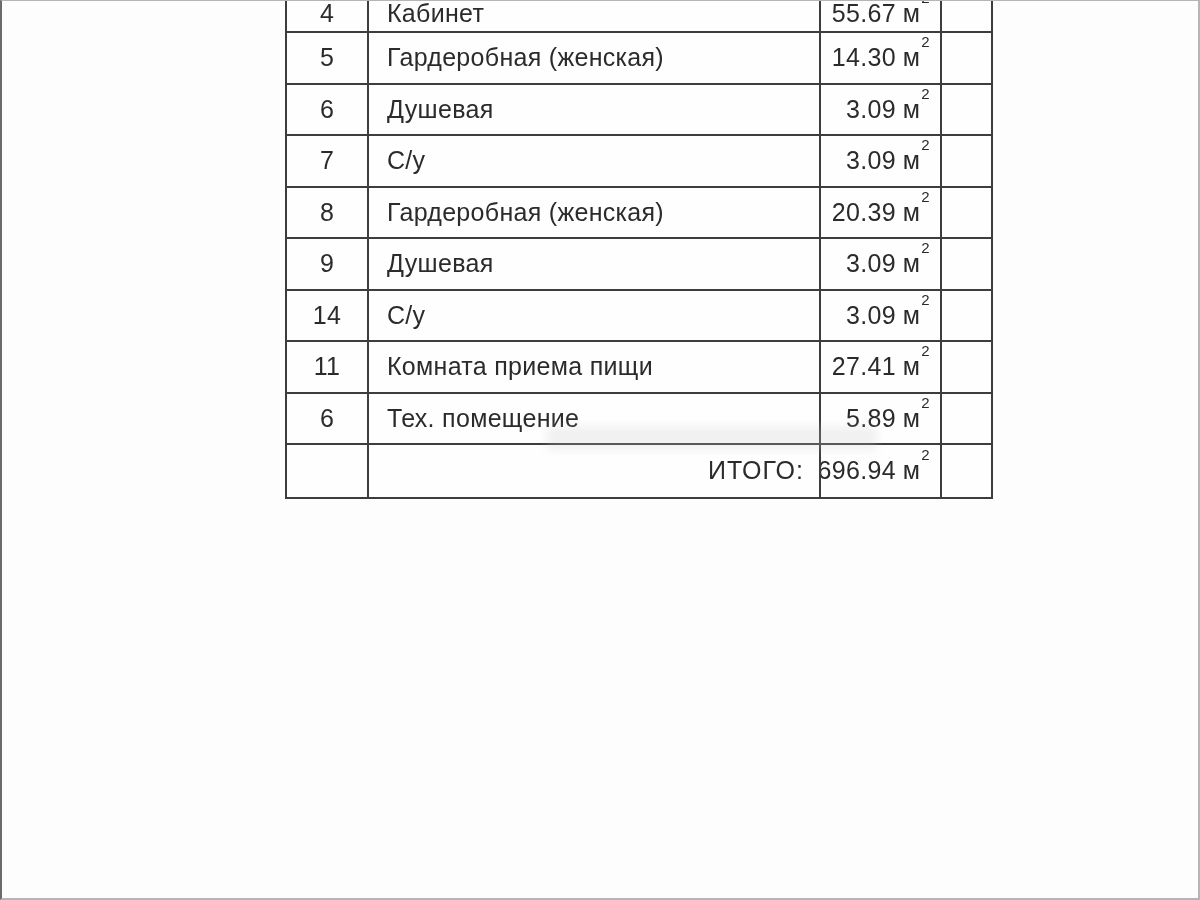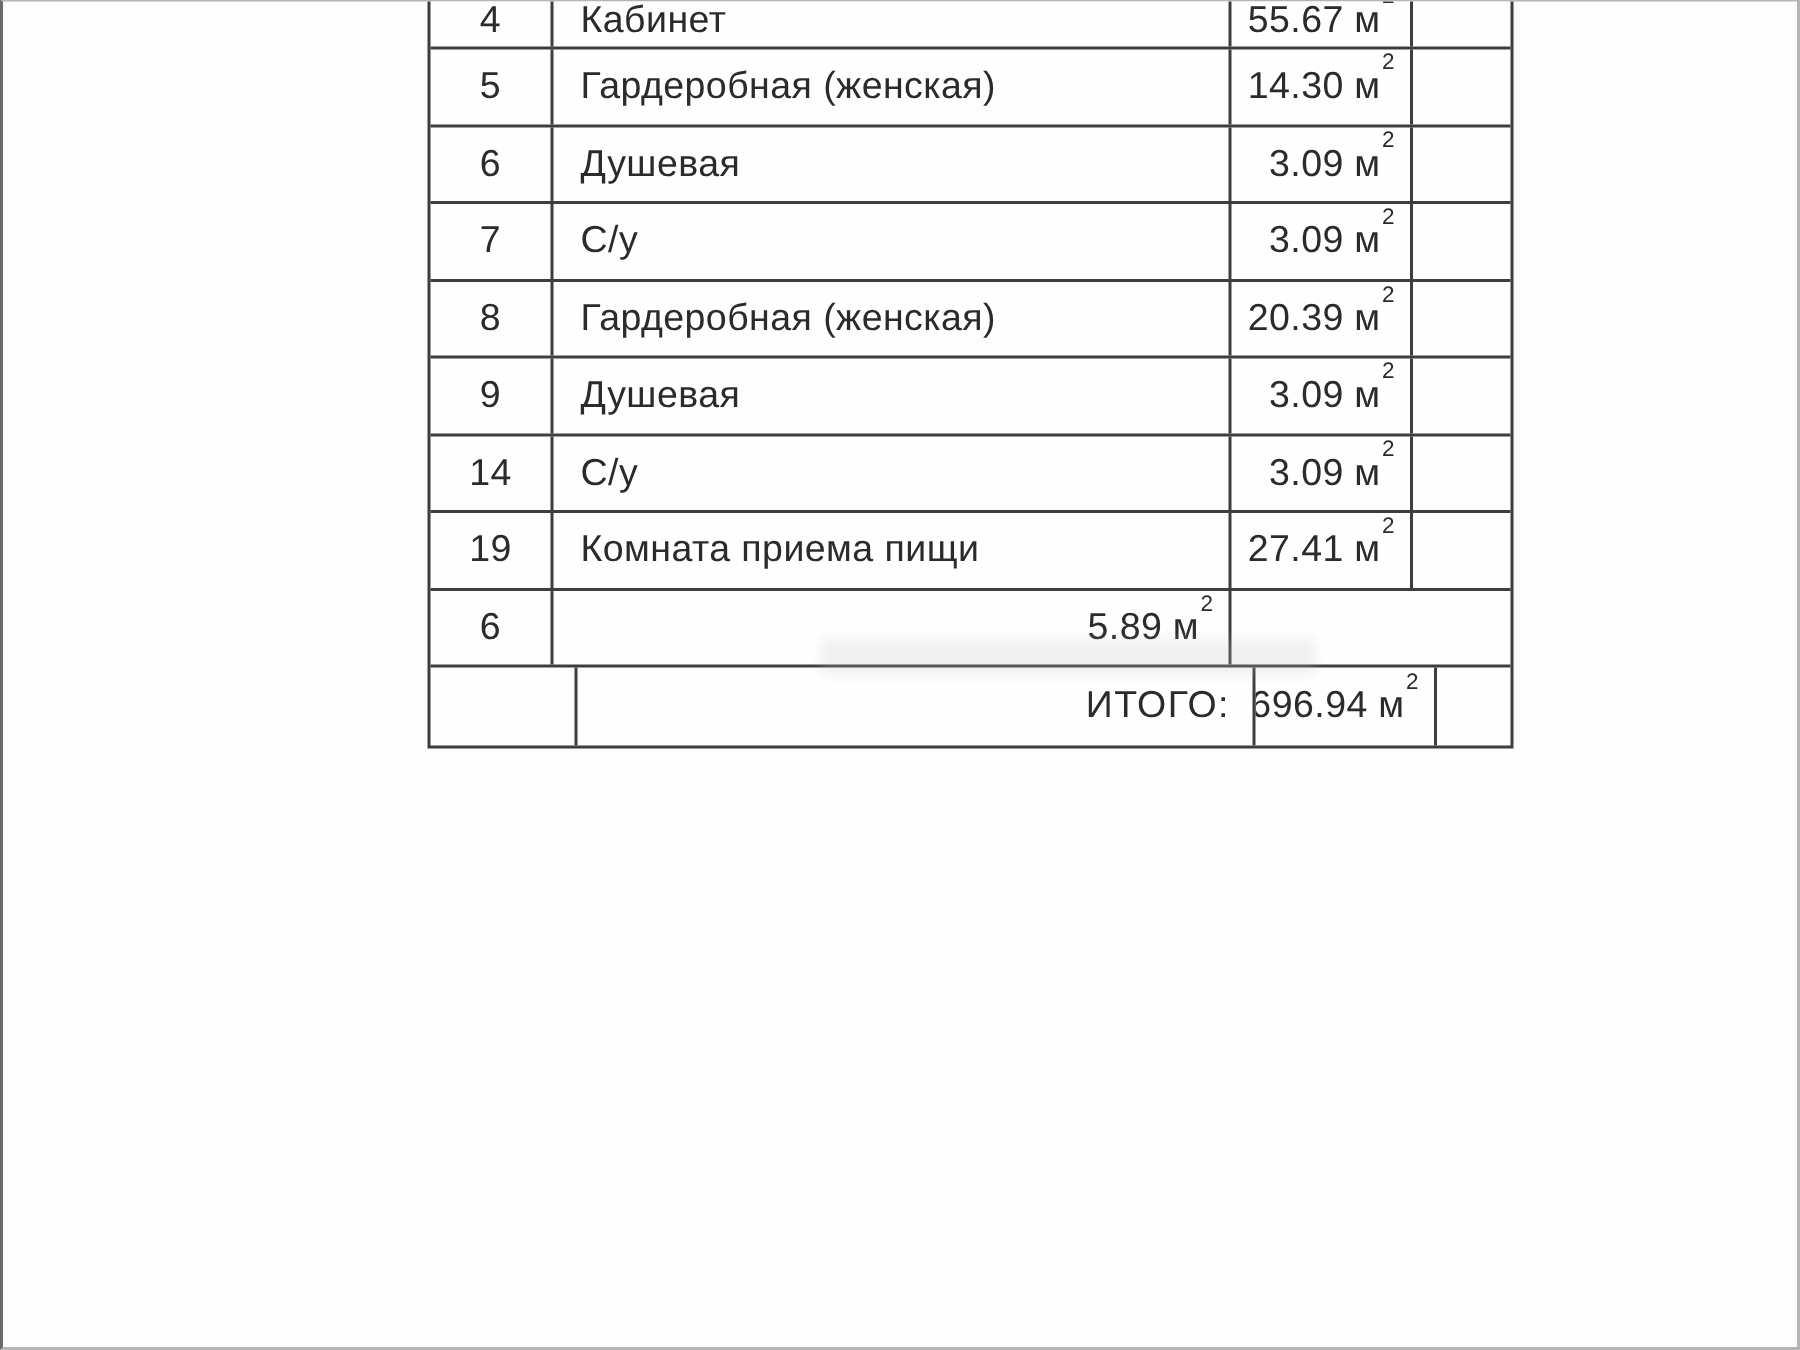--- a/index.html
+++ b/index.html
@@ -30,21 +30,21 @@
     top:-21.5px;
     border:2px solid var(--border-color);
     background:#fefefe;
   }
   .tr{
     display:grid;
     grid-template-columns:82px 452px 121px 49px;
     height:51.5px;
     border-bottom:2px solid var(--border-color);
   }
-  .tr:last-child{border-bottom:none;padding-left:16px;}
+  .tr:last-child{border-bottom:none;}
   .td{
     display:flex;
     align-items:center;
     border-right:2px solid var(--border-color);
     font-size:25px;
     letter-spacing:0.3px;
     white-space:nowrap;
     overflow:hidden;
   }
   .td:last-child{border-right:none;}
@@ -163,34 +163,35 @@
           <span>3.09</span>
           <span class="unit">
             <span>м</span>
             <sup>2</sup>
           </span>
         </div>
       <div class="td c-extra"></div>
     </div>
 
     <div class="tr">
-      <div class="td c-num">19</div>
+      <div class="td c-num">11</div>
       <div class="td c-name">Комната приема пищи</div>
       <div class="td c-area">
           <span>27.41</span>
           <span class="unit">
             <span>м</span>
             <sup>2</sup>
           </span>
         </div>
       <div class="td c-extra"></div>
     </div>
 
     <div class="tr">
       <div class="td c-num">6</div>
+      <div class="td c-name">Тех. помещение</div>
       <div class="td c-area">
           <span>5.89</span>
           <span class="unit">
             <span>м</span>
             <sup>2</sup>
           </span>
         </div>
       <div class="td c-extra"></div>
     </div>
 

